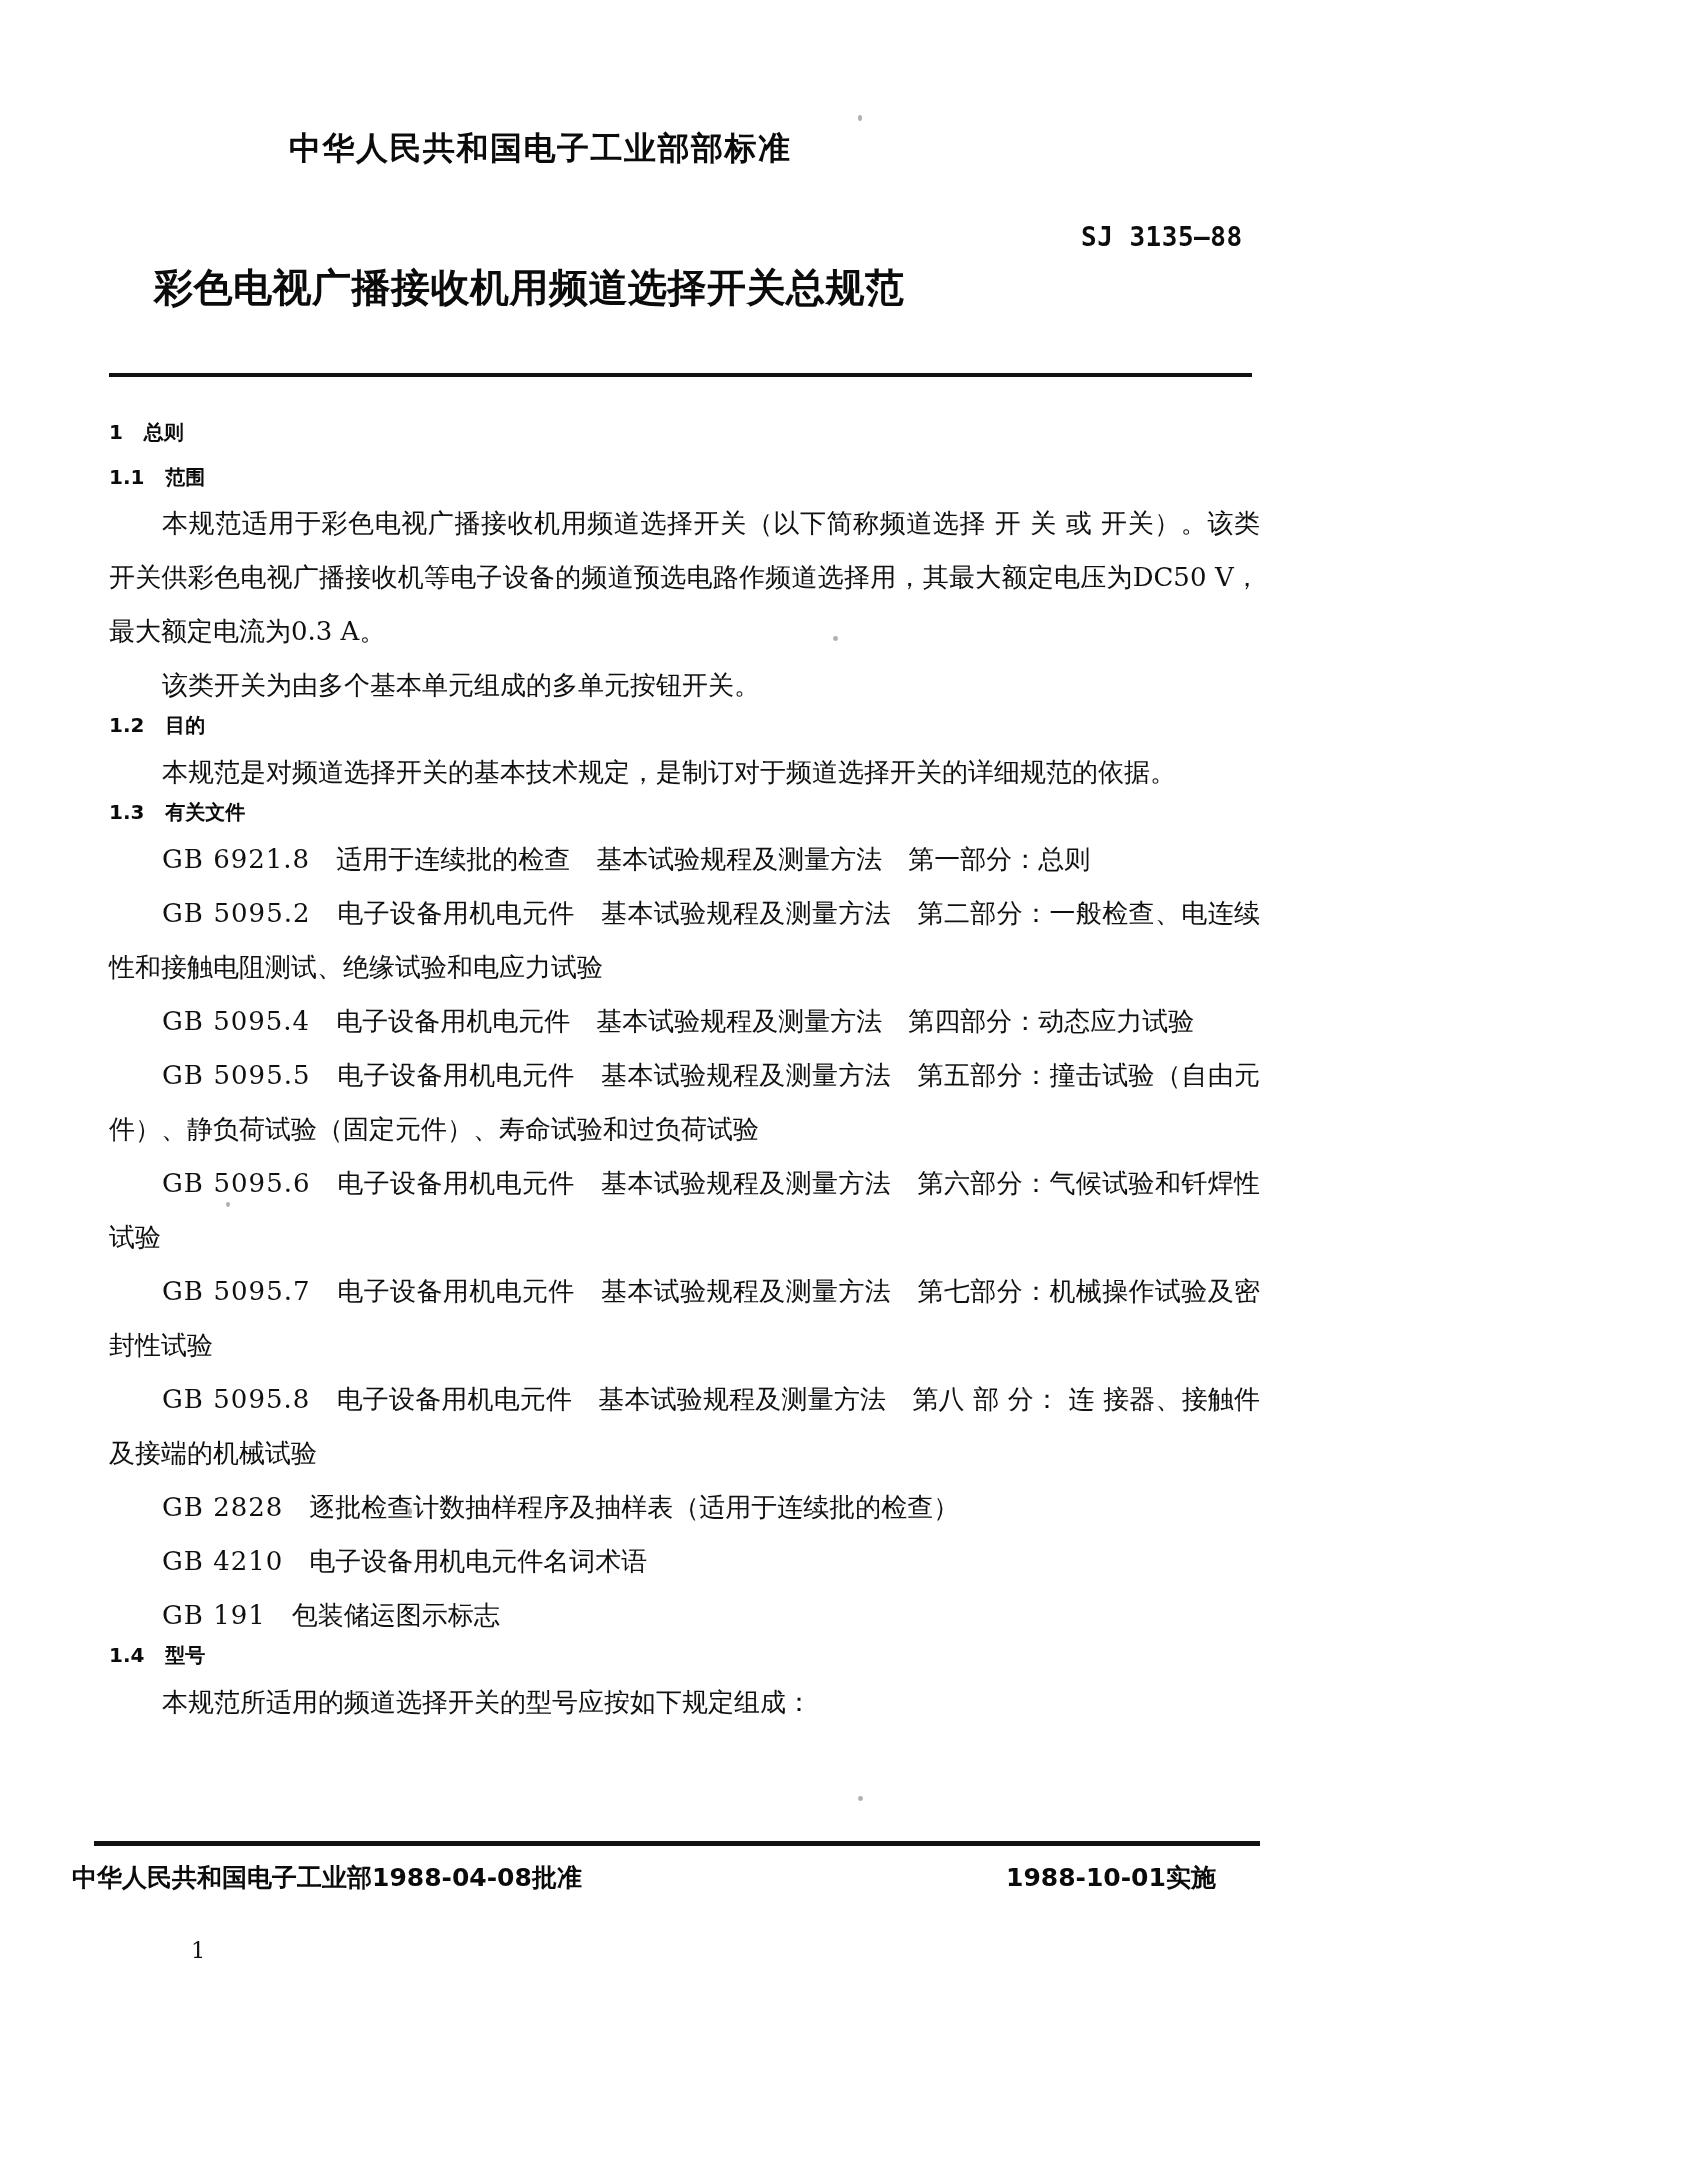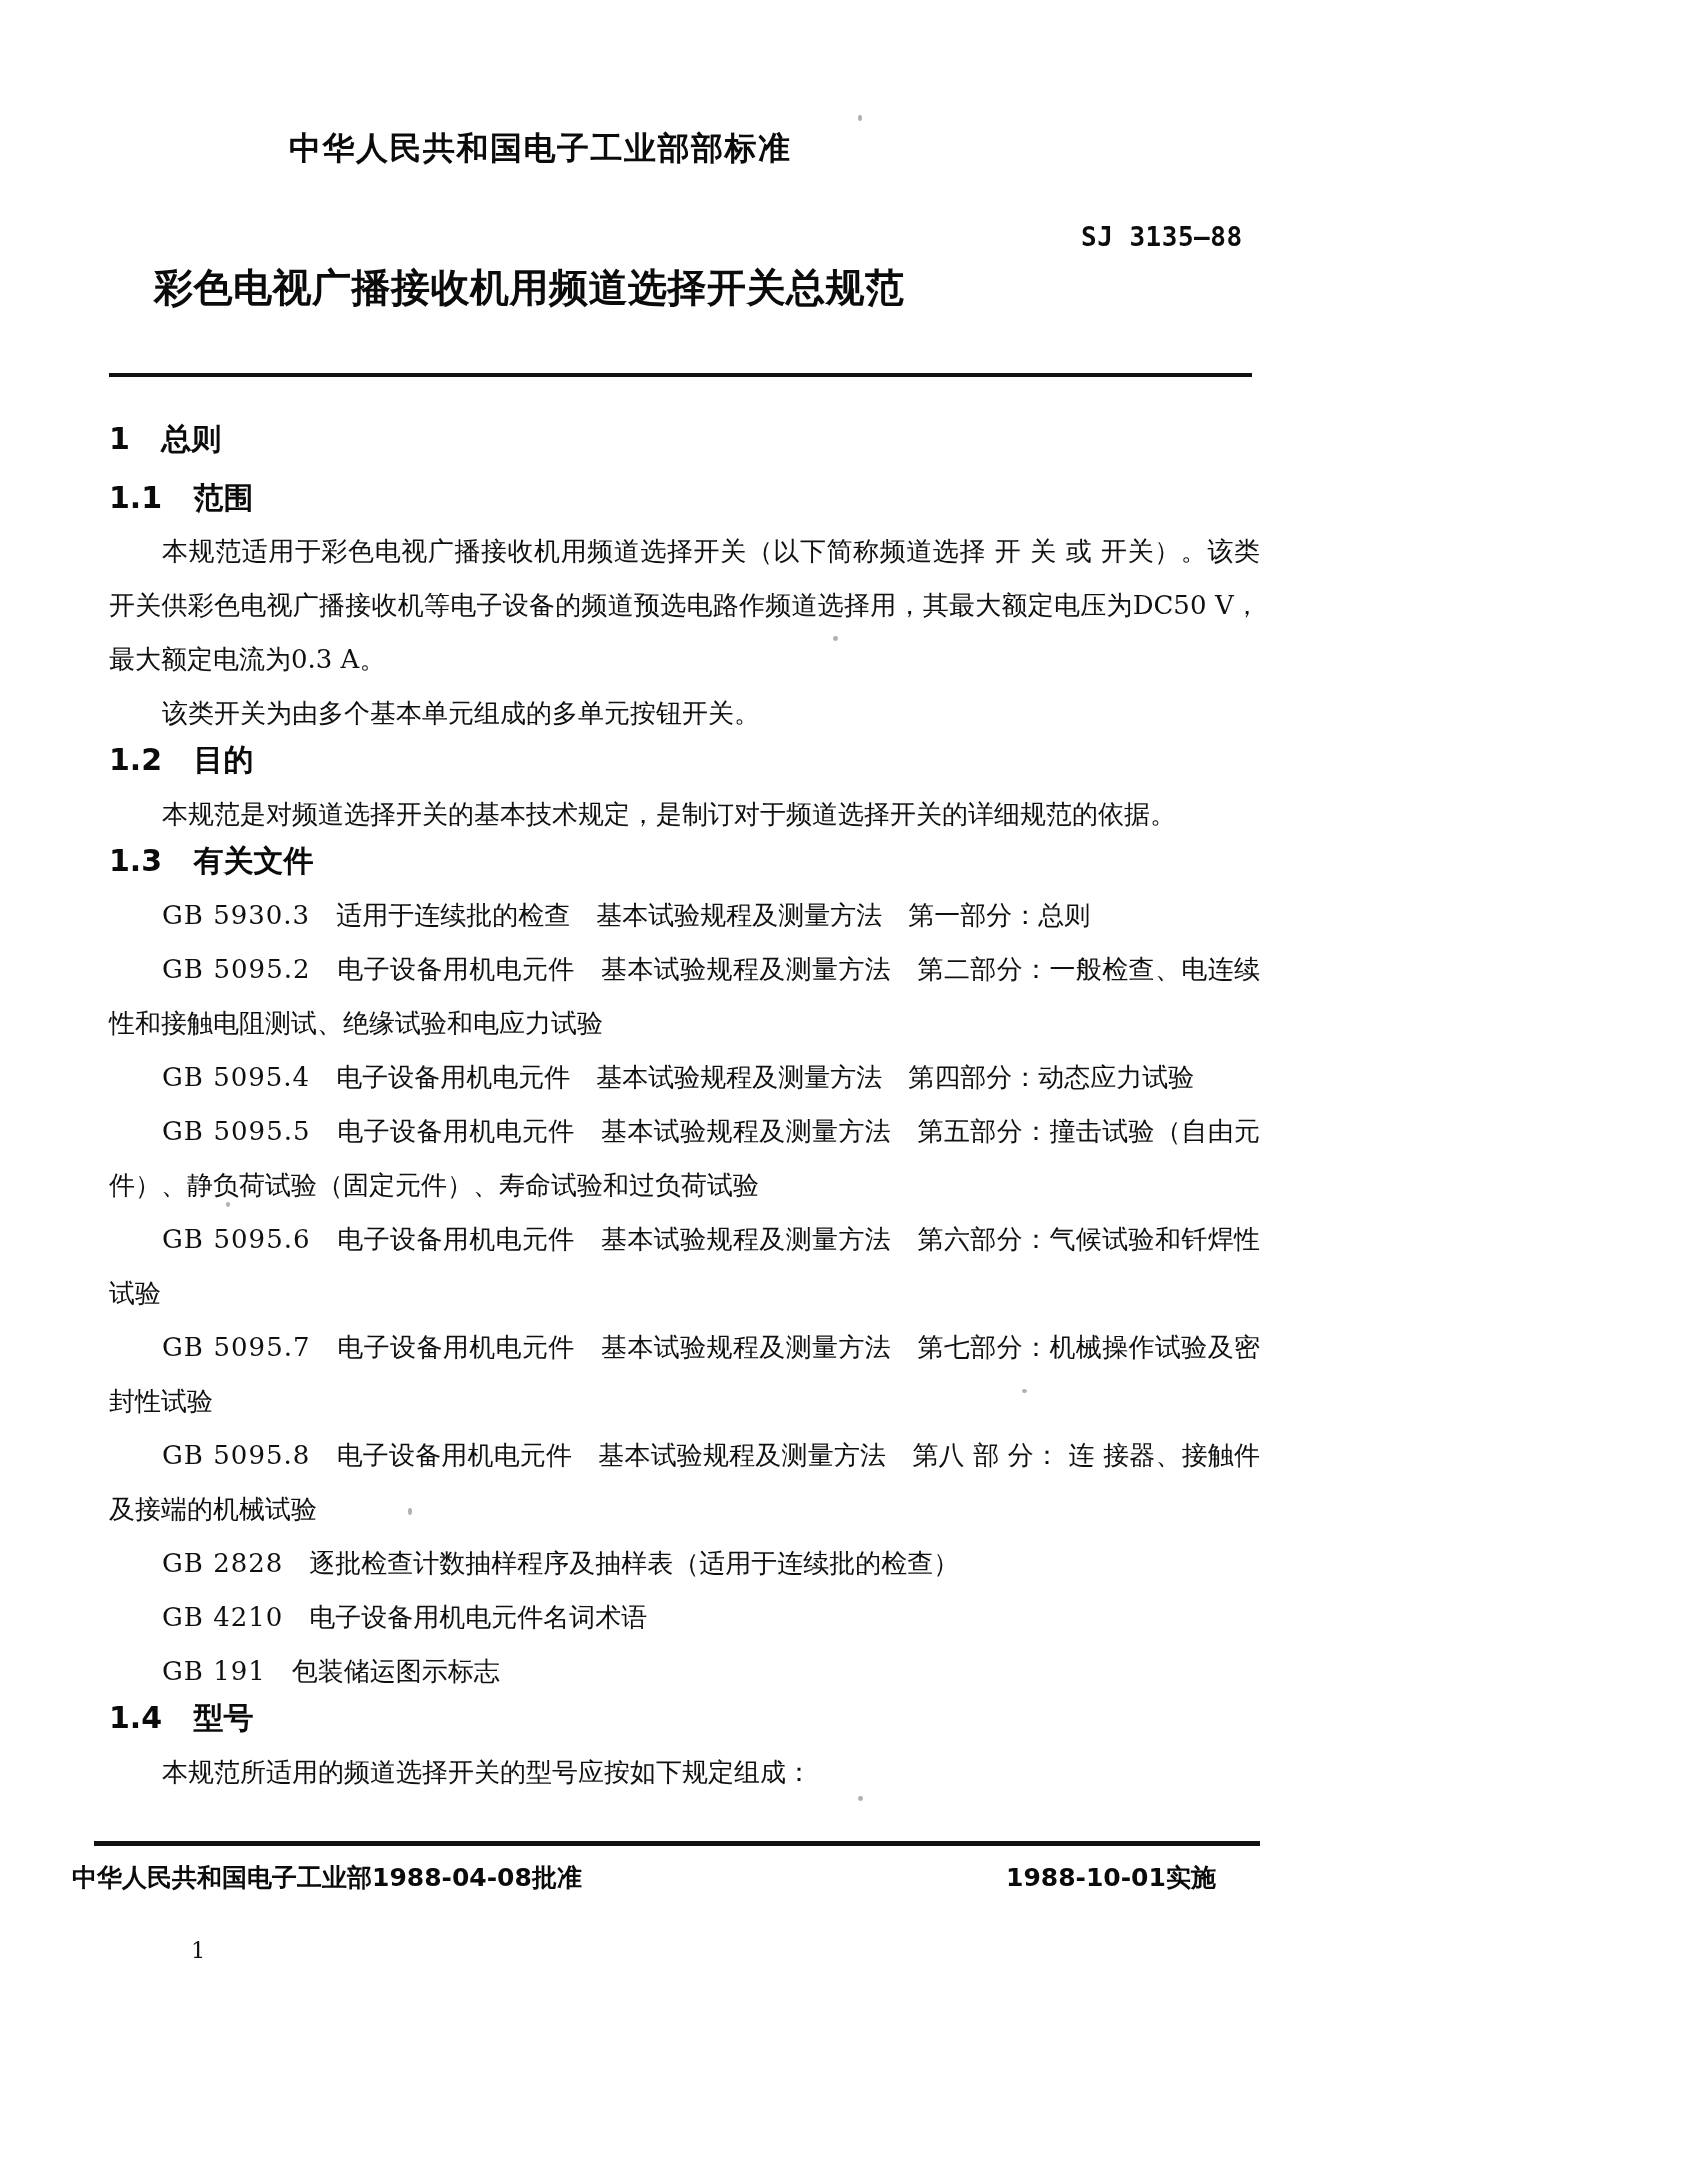--- a/index.html
+++ b/index.html
@@ -69,21 +69,21 @@
   
   .content {
     position: absolute;
     left: 109px;
     top: 419px;
     width: 1151px;
   }
   .h-sec {
     font-family: "DejaVu Sans", sans-serif;
     font-weight: bold;
-    font-size: 30px;
+    font-size: 20px;
     color: #0b0b0b;
     margin: 0 0 9.8px 0;
     white-space: pre;
   }
   .h-sec.tight { margin-bottom: 5.9px; }
   .para {
     font-family: "DejaVu Serif", serif;
     font-size: 26px;
     line-height: 54px;
     color: #101010;
@@ -171,21 +171,21 @@
 
       <div class="h-sec tight">1.1   范围</div>
       <p class="para indent">本规范适用于彩色电视广播接收机用频道选择开关（以下简称频道选择 开 关 或 开关）。该类开关供彩色电视广播接收机等电子设备的频道预选电路作频道选择用，其最大额定电压为DC50 V，最大额定电流为0.3 A。</p>
       <p class="para indent noj">该类开关为由多个基本单元组成的多单元按钮开关。</p>
 
       <div class="h-sec tight">1.2   目的</div>
       <p class="para indent">本规范是对频道选择开关的基本技术规定，是制订对于频道选择开关的详细规范的依据。</p>
 
       <div class="h-sec tight">1.3   有关文件</div>
 
-      <p class="ref"><span class="gb">GB 5930.3</span>　<span>适用于连续批的检查　基本试验规程及测量方法　第一部分：总则</span></p>
+      <p class="ref"><span class="gb">GB 6921.8</span>　<span>适用于连续批的检查　基本试验规程及测量方法　第一部分：总则</span></p>
       <p class="ref"><span class="gb">GB 5095.2</span>　<span>电子设备用机电元件　基本试验规程及测量方法　第二部分：一般检查、电连续性和接触电阻测试、绝缘试验和电应力试验</span></p>
       <p class="ref"><span class="gb">GB 5095.4</span>　<span>电子设备用机电元件　基本试验规程及测量方法　第四部分：动态应力试验</span></p>
       <p class="ref"><span class="gb">GB 5095.5</span>　<span>电子设备用机电元件　基本试验规程及测量方法　第五部分：撞击试验（自由元件）、静负荷试验（固定元件）、寿命试验和过负荷试验</span></p>
       <p class="ref"><span class="gb">GB 5095.6</span>　<span>电子设备用机电元件　基本试验规程及测量方法　第六部分：气候试验和钎焊性试验</span></p>
       <p class="ref"><span class="gb">GB 5095.7</span>　<span>电子设备用机电元件　基本试验规程及测量方法　第七部分：机械操作试验及密封性试验</span></p>
       <p class="ref"><span class="gb">GB 5095.8</span>　<span>电子设备用机电元件　基本试验规程及测量方法　第八 部 分：  连 接器、接触件及接端的机械试验</span></p>
       <p class="ref noj"><span class="gb">GB 2828</span>　<span>逐批检查计数抽样程序及抽样表（适用于连续批的检查）</span></p>
       <p class="ref noj"><span class="gb">GB 4210</span>　<span>电子设备用机电元件名词术语</span></p>
       <p class="ref noj"><span class="gb">GB 191</span>　<span>包装储运图示标志</span></p>
 

